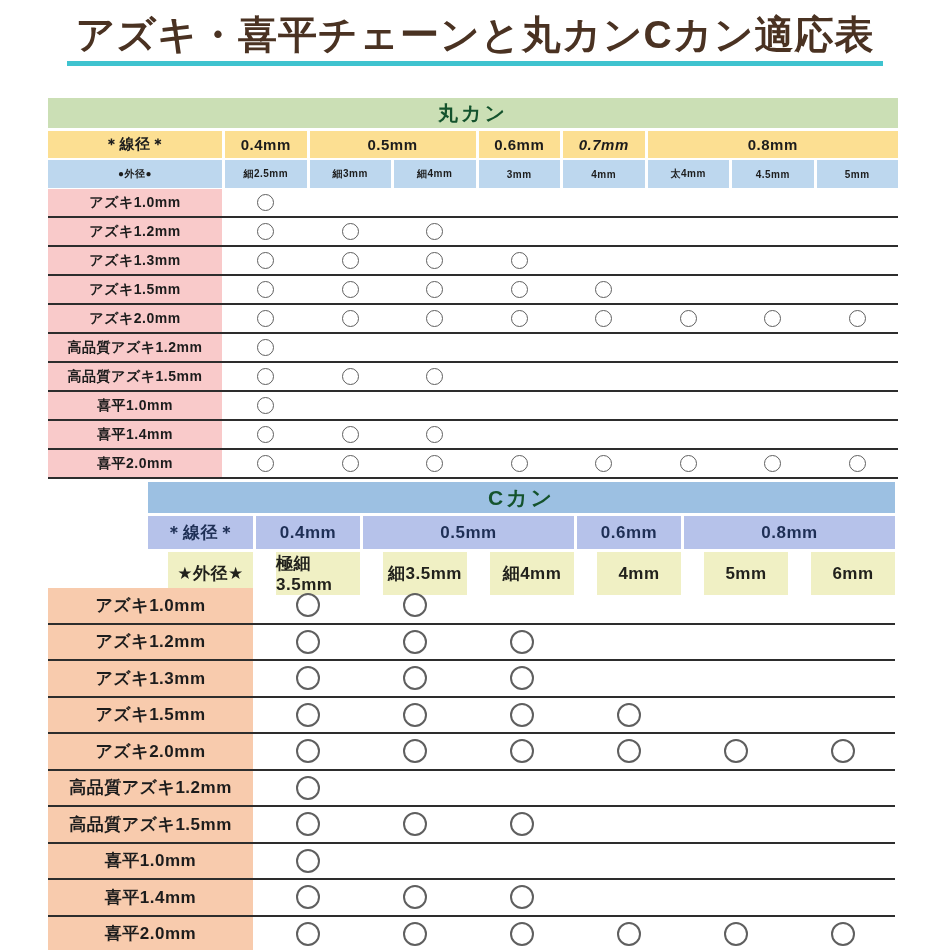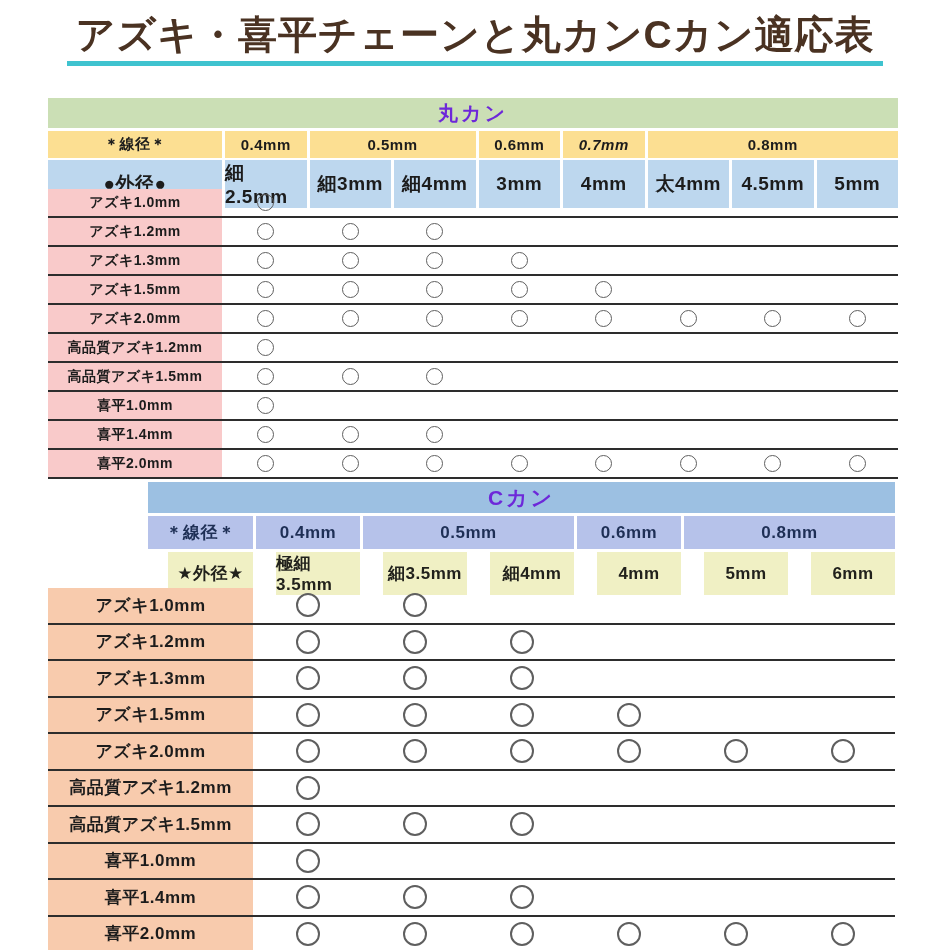--- a/index.html
+++ b/index.html
@@ -9,34 +9,34 @@
   }
   
   .title-wrap{position:absolute;top:15px;left:0;width:100%;text-align:center;}
   .title-wrap h1{
     display:inline-block;margin:0;padding:0 8px 5px;
     font-size:39px;line-height:1.05;letter-spacing:1px;
     color:var(--title-text,#4a3222);
     border-bottom:5px solid var(--title-underline,#3fc3cf);
   }
   
-  .band{display:flex;align-items:center;justify-content:center;font-size:20px;letter-spacing:3px;color:#6d28d9;}
+  .band{display:flex;align-items:center;justify-content:center;font-size:20px;letter-spacing:3px;color:#14532d;}
   .cell{display:flex;align-items:center;justify-content:center;letter-spacing:.5px;}
   .hrow{box-sizing:border-box;border-radius:7px;}
   .body-row{box-sizing:border-box;border-bottom:2px solid var(--row-line,#2d2d2d);gap:33px;}
   .ring{display:block;border-radius:50%;border:1.5px solid var(--circle,#5f5f5f);background:transparent;}
   .c1{width:15px;height:15px;}
   .c2{width:20px;height:20px;border-width:2px;}
   
   .t1{position:absolute;left:48px;top:98px;width:850px;}
   .t1 .band{height:30px;background:var(--marukan-band,#cbdfb5);}
   .t1-grid{display:grid;grid-template-columns:174px repeat(8,1fr);column-gap:3px;}
   #t1-wire{margin-top:3px;height:27px;font-size:15px;}
   #t1-wire .cell{background:var(--marukan-wire-bg,#fcdf92);}
-  #t1-outer{margin-top:2px;height:28px;font-size:19px;}
+  #t1-outer{margin-top:2px;height:28px;font-size:10px;}
   #t1-outer .cell{background:var(--marukan-outer-bg,#bdd7ee);}
   #t1-body{margin-top:1px;}
   .t1 .body-row{height:29px;}
   .t1 .rlabel{background:var(--marukan-label-bg,#f9caca);font-size:14px;}
   
   .t2h{position:absolute;left:148px;top:482px;width:747px;}
   .t2h .band{height:31px;font-size:21px;background:var(--ckan-band,#9cc0e2);}
   .t2h-grid{display:grid;grid-template-columns:105px repeat(6,1fr);column-gap:3px;}
   #t2-wire{margin-top:3px;height:33px;font-size:17px;color:var(--ckan-wire-text,#1e2f55);}
   #t2-wire .cell{background:var(--ckan-wire-bg,#b6c2ea);}

